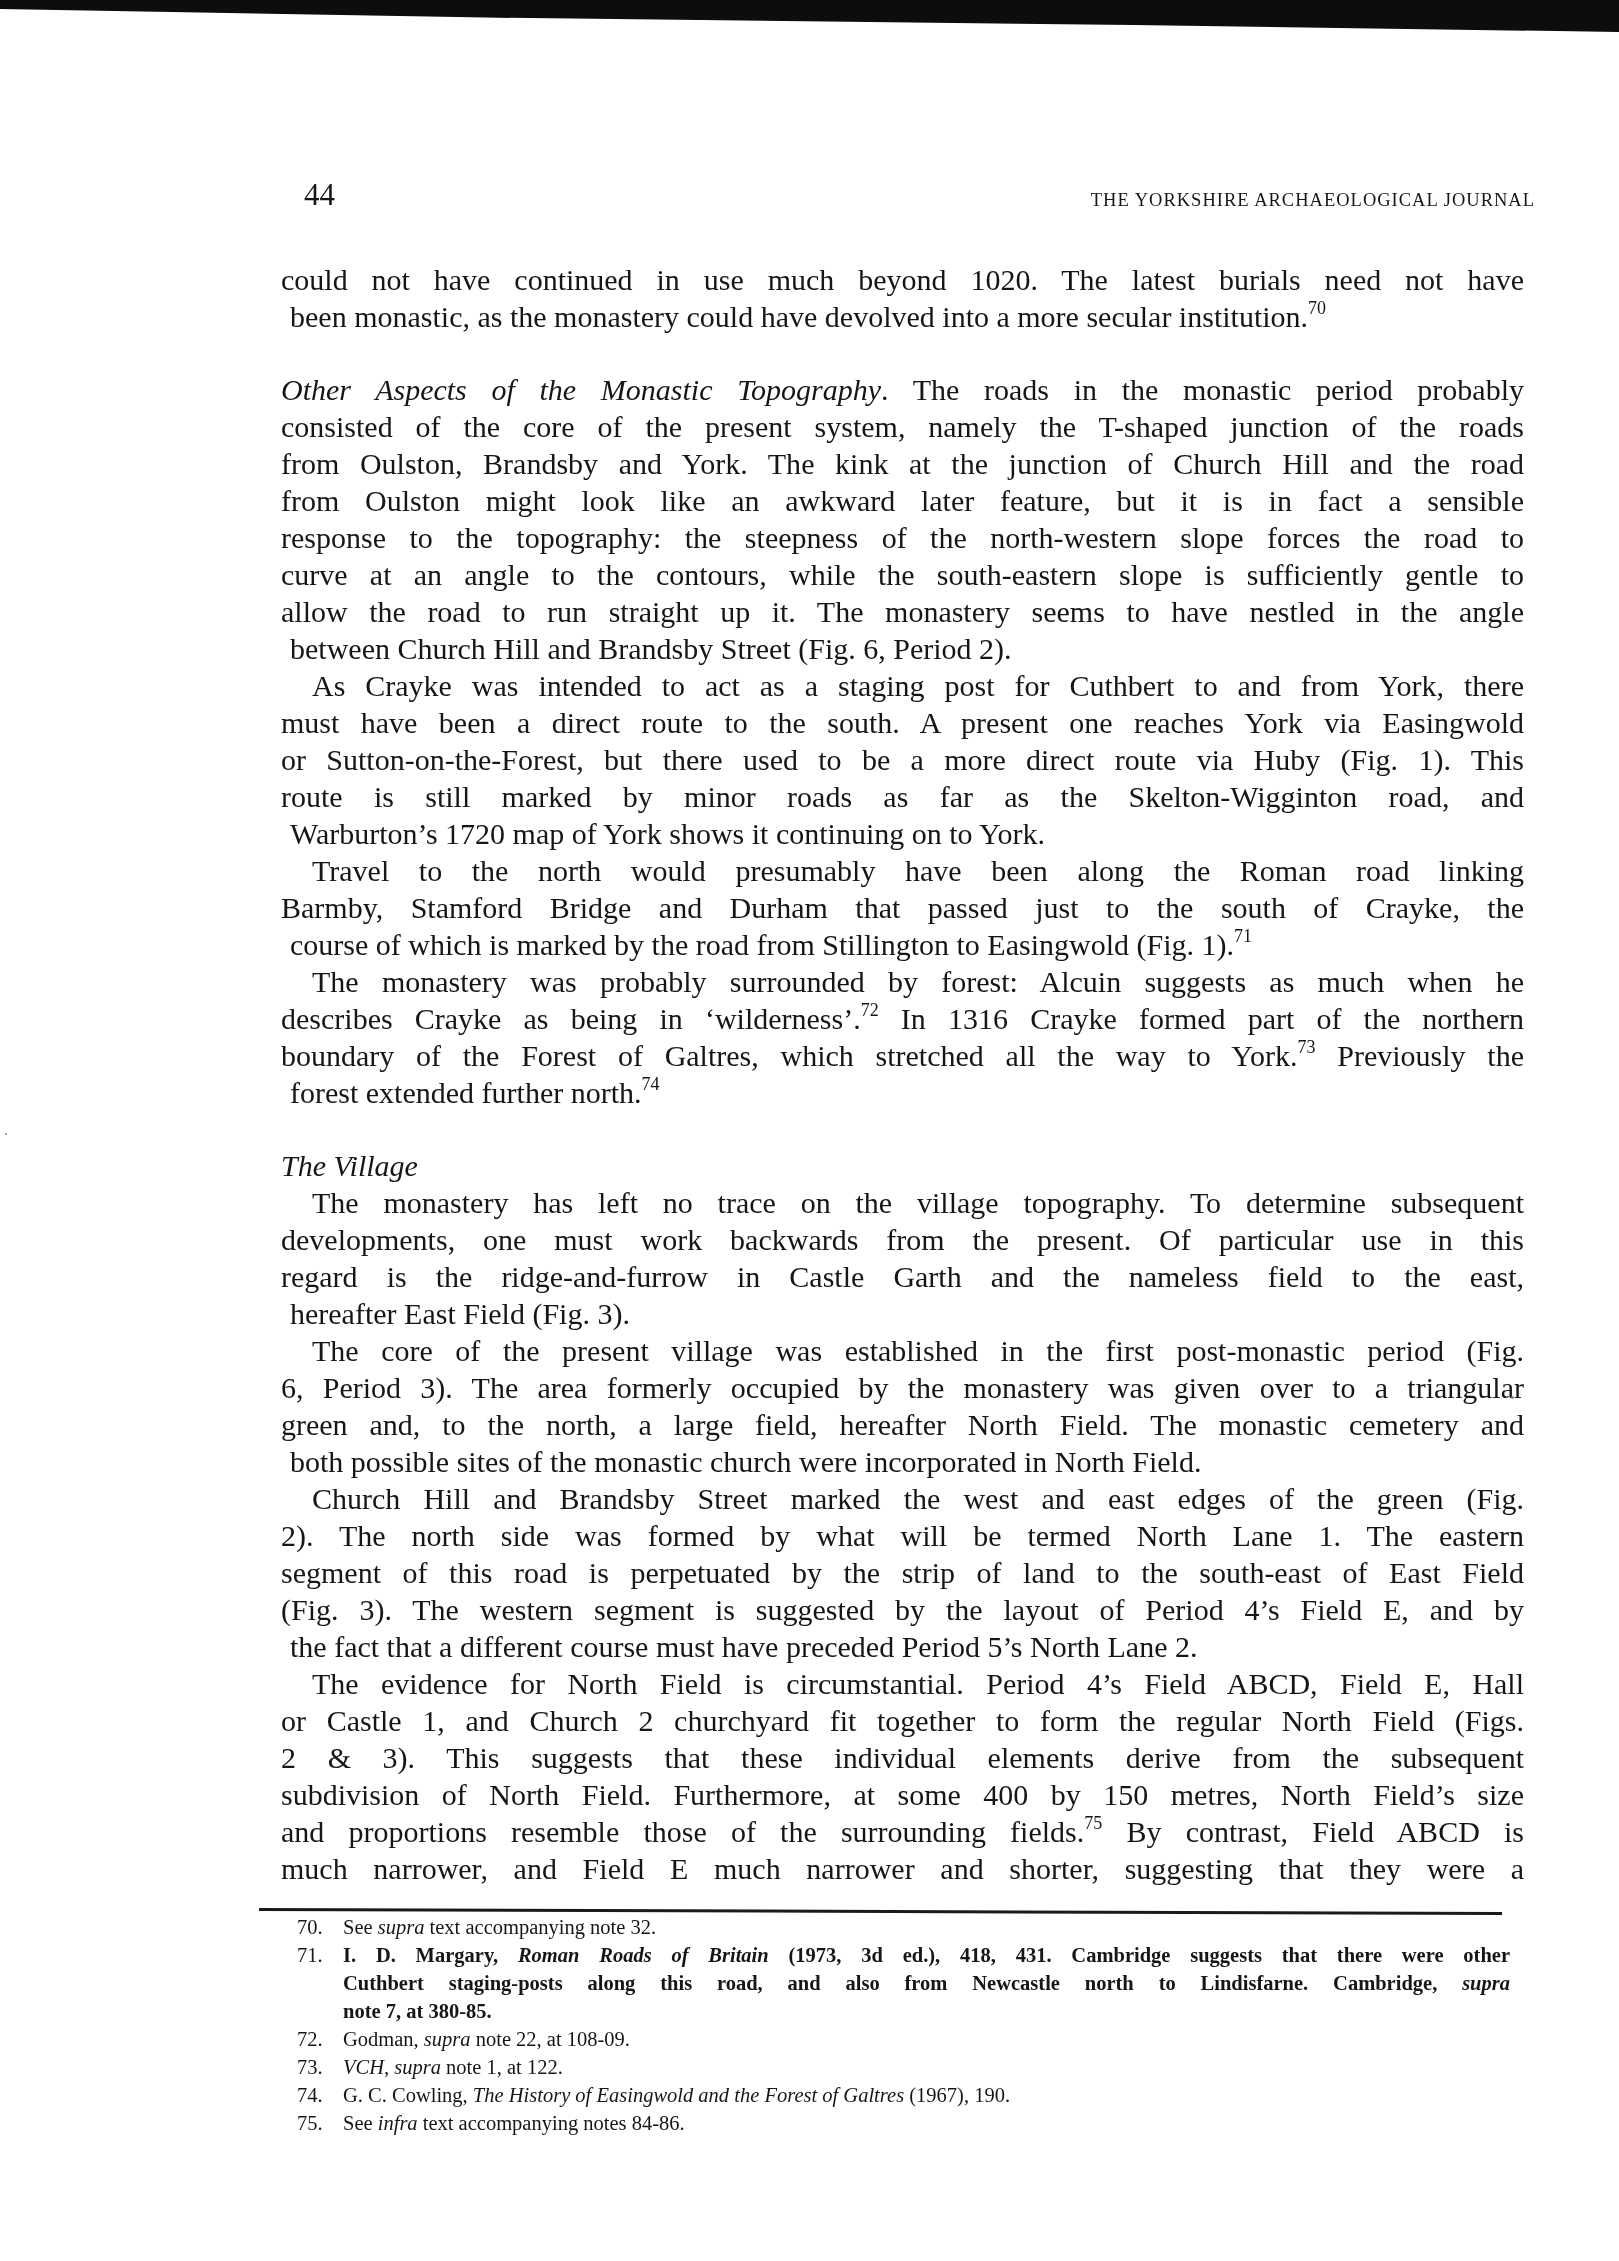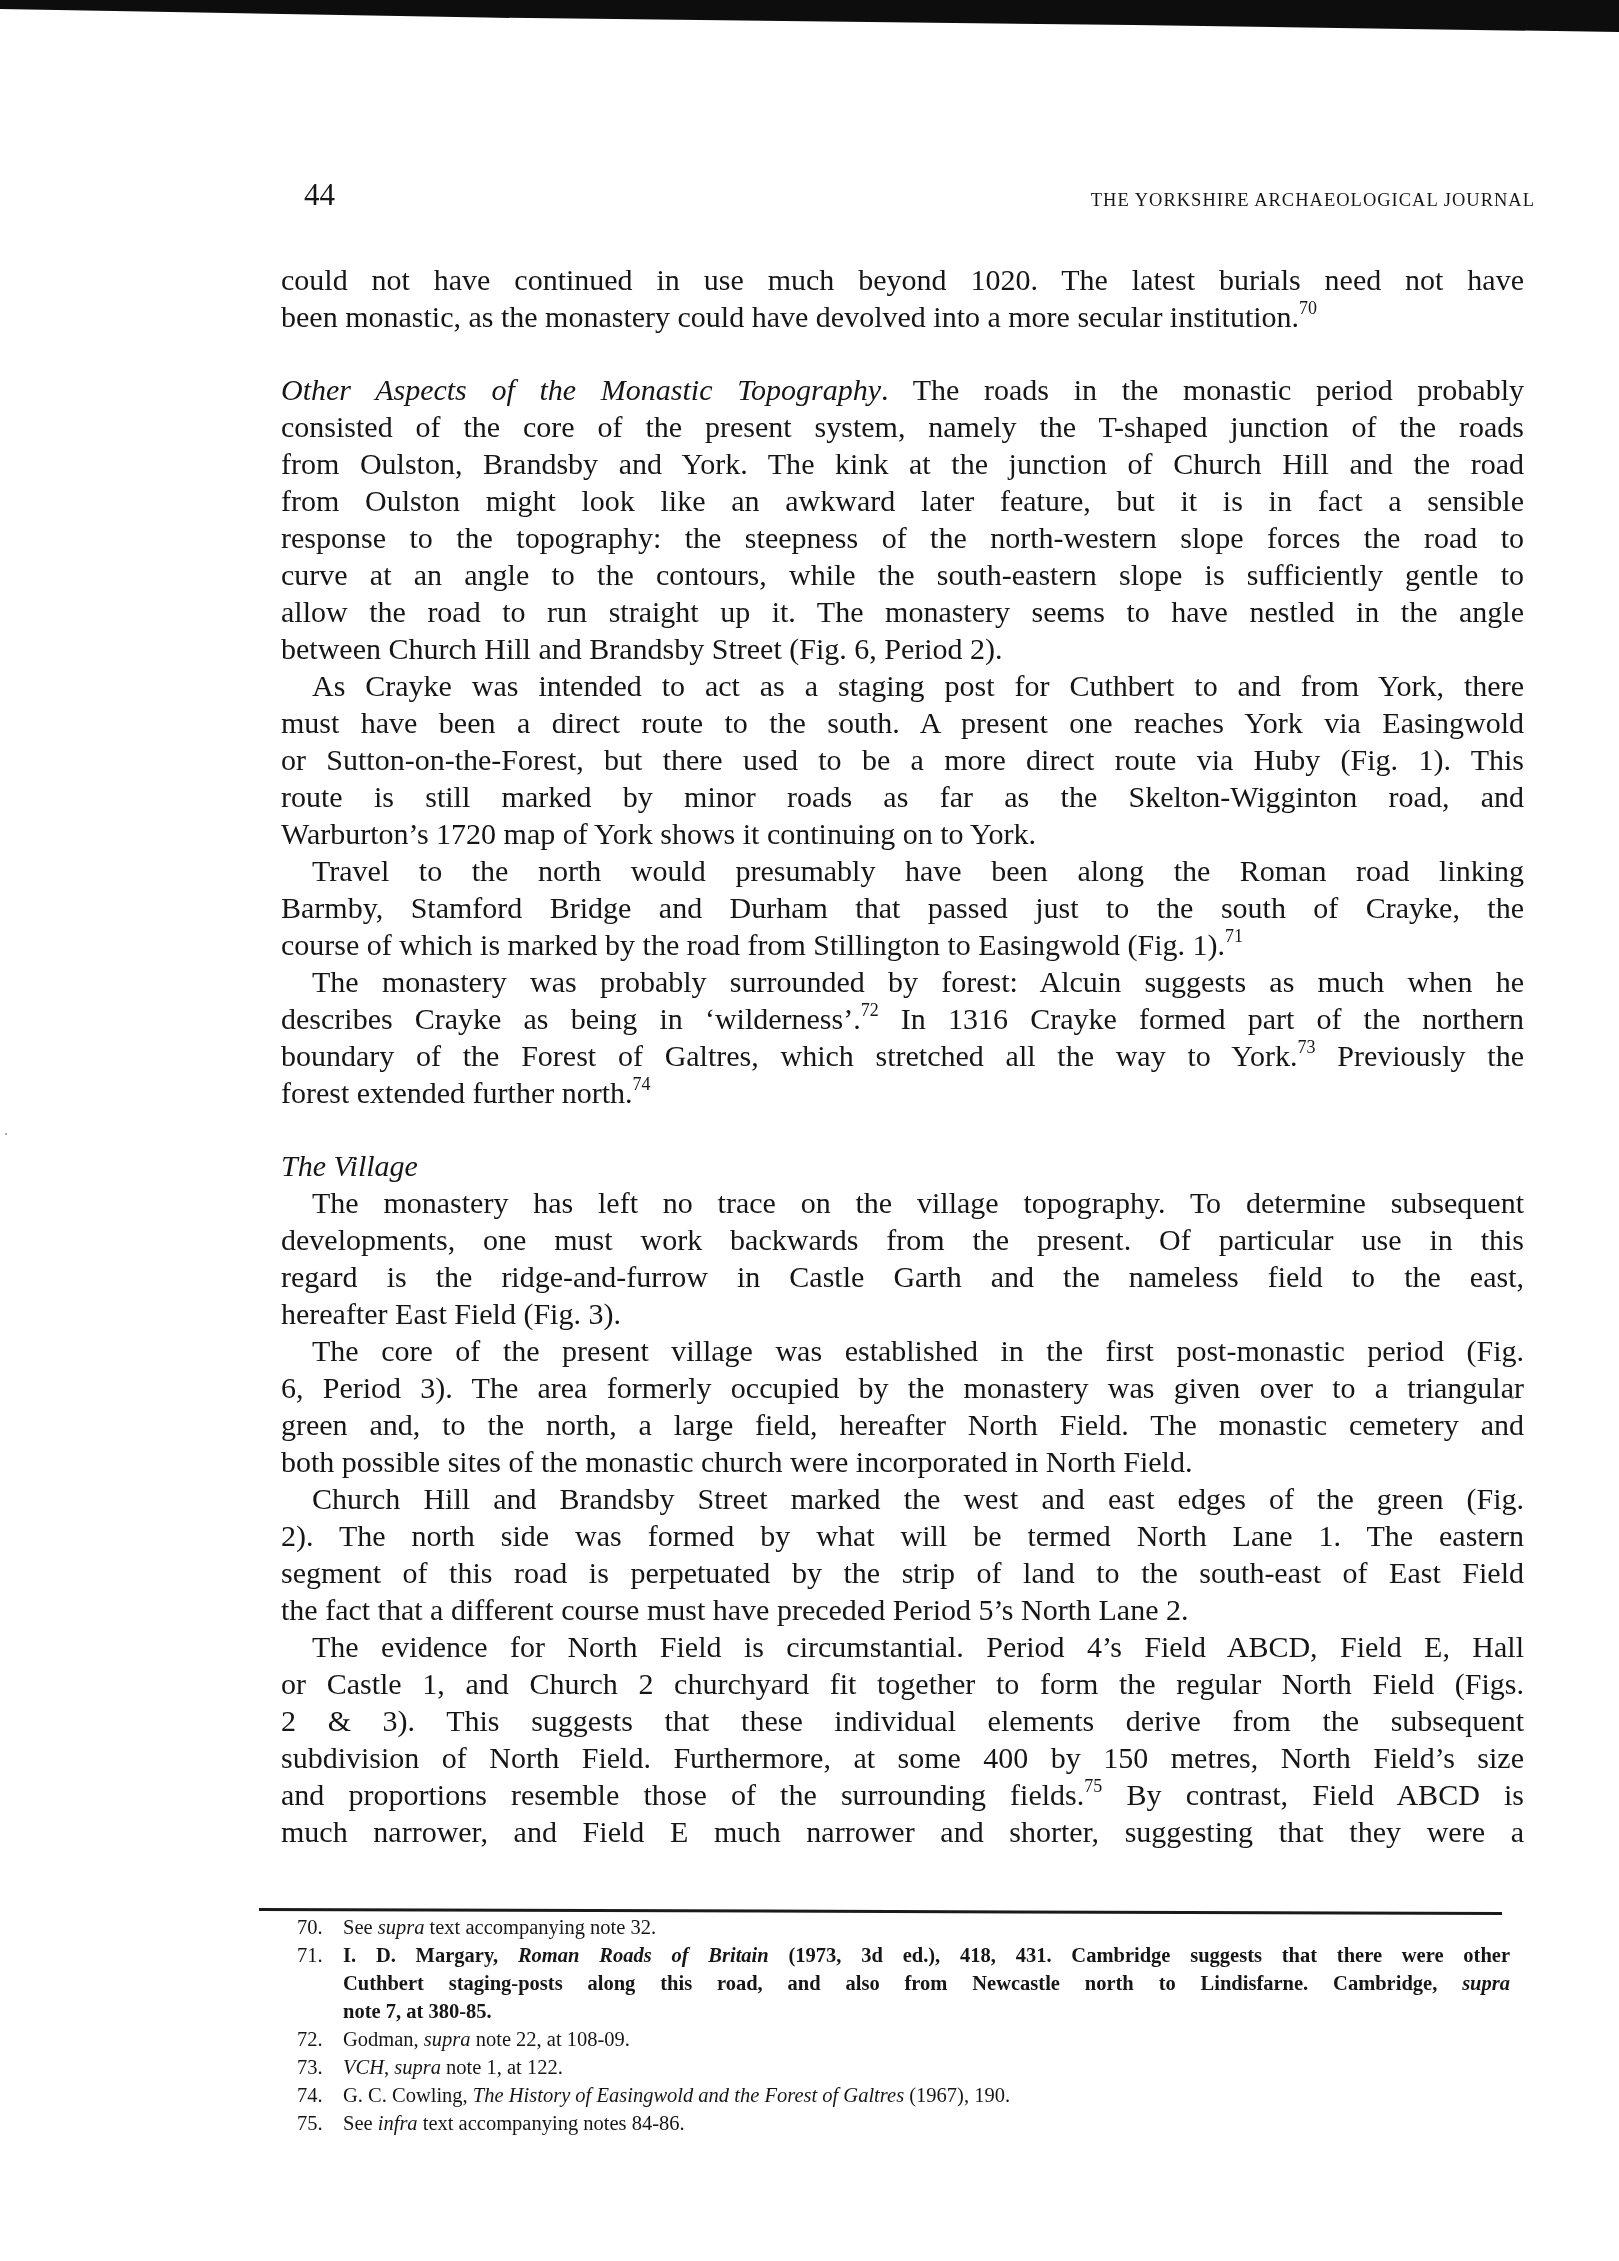--- a/index.html
+++ b/index.html
@@ -26,21 +26,21 @@
   }
   .journal-title {
     position: absolute; right: 0; top: 9.7px;
     font-size: 18.5px; letter-spacing: 1px; line-height: 22.5px;
   }
   .body-text {
     position: absolute; left: 14px; top: 261px; width: 1243px;
     font-size: 30px; line-height: 37px;
   }
   .line { display: block; white-space: nowrap; text-align: justify; text-align-last: justify; height: 37px; }
-  .line.last { text-align-last: left; }
+  .line.last { text-align-last: left; margin-left: 9px; }
   .indent { padding-left: 31px; }
   .gap { height: 36px; }
   .section-heading { font-style: italic; display: block; height: 37px; text-align-last:left; }
   em, .it { font-style: italic; }
   sup { font-size: 60%; line-height: 0; vertical-align: 0.75em; }
   .footnote-rule {
     position: absolute; left: -8px; top: 1908px; width: 1243px; height: 3.2px;
     background: #1a1a1a; transform: rotate(0.18deg); transform-origin: left center;
   }
   .footnotes {
@@ -122,20 +122,21 @@
       <span class="line indent">The core of the present village was established in the first post-monastic period (Fig.</span>
       <span class="line">6, Period 3). The area formerly occupied by the monastery was given over to a triangular</span>
       <span class="line">green and, to the north, a large field, hereafter North Field. The monastic cemetery and</span>
       <span class="line last">both possible sites of the monastic church were incorporated in North Field.</span>
     </div>
 
     <div>
       <span class="line indent">Church Hill and Brandsby Street marked the west and east edges of the green (Fig.</span>
       <span class="line">2). The north side was formed by what will be termed North Lane 1. The eastern</span>
       <span class="line">segment of this road is perpetuated by the strip of land to the south-east of East Field</span>
+      <span class="line">(Fig. 3). The western segment is suggested by the layout of Period 4’s Field E, and by</span>
       <span class="line last">the fact that a different course must have preceded Period 5’s North Lane 2.</span>
     </div>
 
     <div>
       <span class="line indent">The evidence for North Field is circumstantial. Period 4’s Field ABCD, Field E, Hall</span>
       <span class="line">or Castle 1, and Church 2 churchyard fit together to form the regular North Field (Figs.</span>
       <span class="line">2 &amp; 3). This suggests that these individual elements derive from the subsequent</span>
       <span class="line">subdivision of North Field. Furthermore, at some 400 by 150 metres, North Field’s size</span>
       <span class="line"><span>and proportions resemble those of the surrounding fields.</span><sup>75</sup><span> By contrast, Field ABCD is</span></span>
       <span class="line">much narrower, and Field E much narrower and shorter, suggesting that they were a</span>

